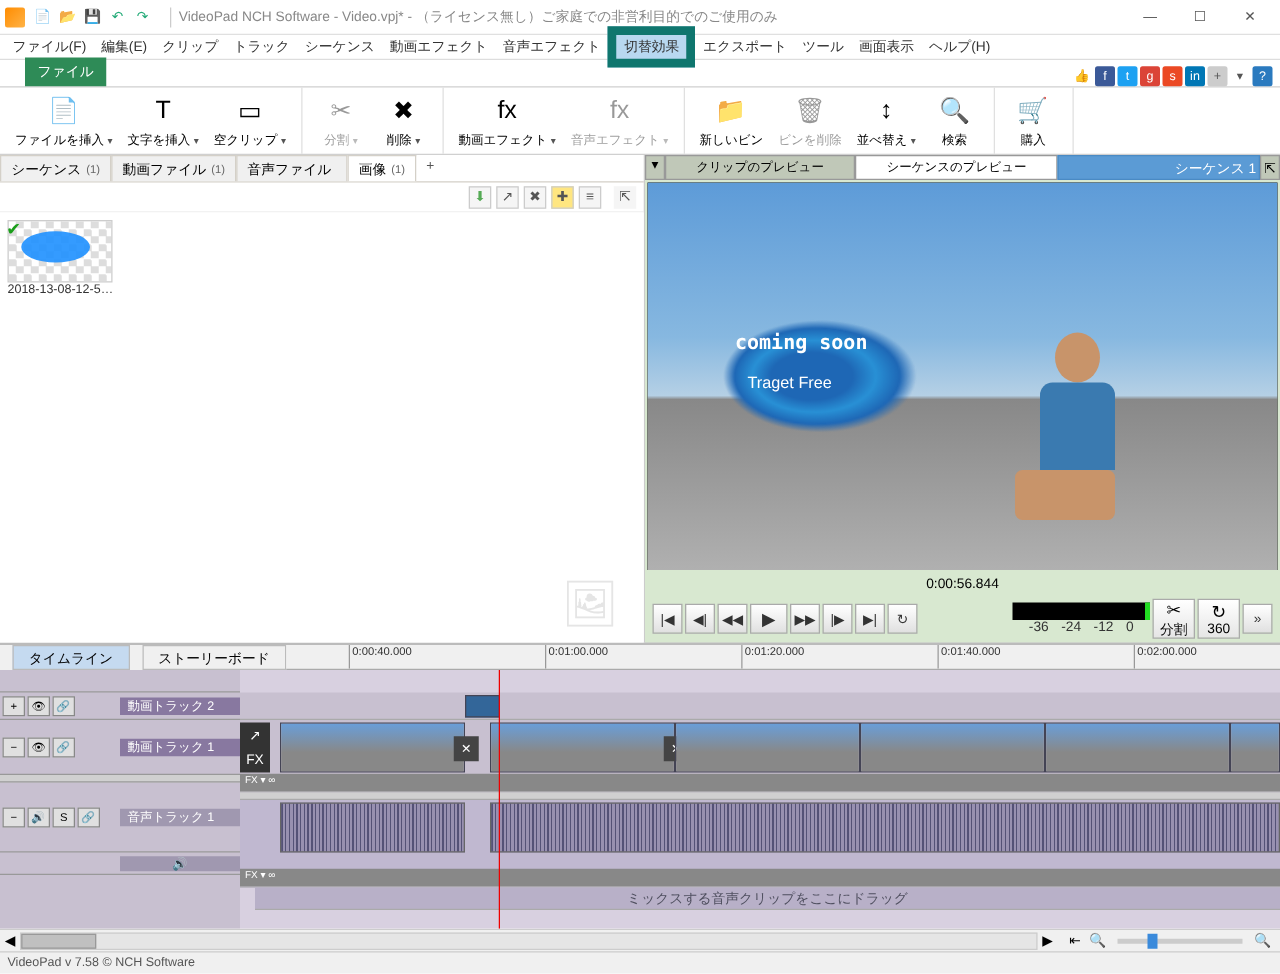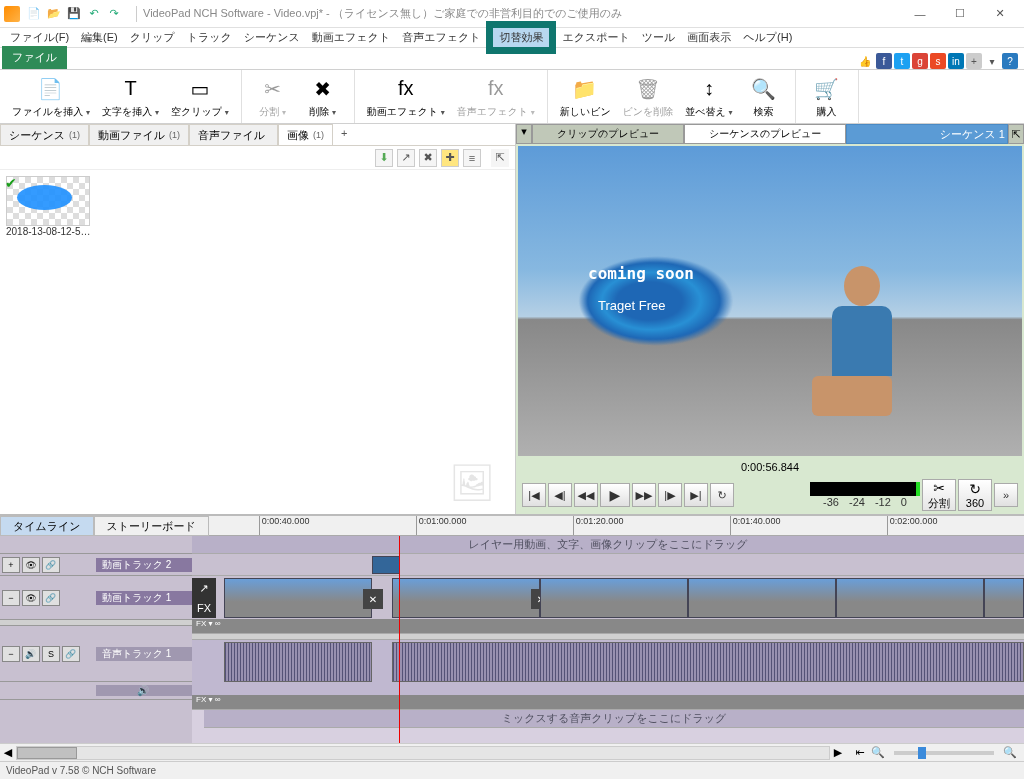--- a/index.html
+++ b/index.html
@@ -14,21 +14,21 @@
 .titlebar .title { flex: 1; }
 .titlebar .winbtns { display: flex; }
 .titlebar .winbtns div { width: 40px; height: 28px; display:flex; align-items:center; justify-content:center; color:#555; }
 
 
 .menubar { height: 20px; background: #fff; display: flex; align-items:center; padding: 0 4px; color:#333; border-bottom:1px solid #ddd;}
 .menubar span { padding: 2px 6px; cursor: pointer; }
 .menubar span.hl{background:#b8d8f0;border:7px solid #0f766e;}
 
 
-.ribbontabs { height:22px; display:flex; align-items:end; padding-left:2px; border-bottom:1px solid #d0d0d0;}
+.ribbontabs { height:22px; display:flex; align-items:end; padding-left:20px; border-bottom:1px solid #d0d0d0;}
 .ribbontabs .tab { padding:3px 10px; border:1px solid transparent; cursor:pointer; color:#333;}
 .ribbontabs .tab.active{ background:#e8f0e0; border:1px solid #b0c090; border-bottom:none;}
 .ribbontabs .tab.file{ background:#2e8b57; color:#fff; border:none; padding:4px 10px;}
 .ribbontabs .social{margin-left:auto;display:flex;gap:2px;align-items:center;padding-right:6px;}
 .ribbontabs .social span{width:16px;height:16px;display:inline-flex;align-items:center;justify-content:center;font-size:10px;color:#fff;border-radius:2px;}
 .sb-fb{background:#3b5998;} .sb-tw{background:#1da1f2;} .sb-gp{background:#db4437;} .sb-su{background:#eb4924;} .sb-in{background:#0077b5;} .sb-plus{background:#ccc;} .sb-q{background:#2a7abf;border-radius:50%;}
 
 
 .ribbon { height:54px; display:flex; border-bottom:1px solid #d0d0d0; }
 .ribbon .group { display:flex; align-items:center; border-right:1px solid #e0e0e0; padding:0 6px;}
@@ -79,21 +79,21 @@
 .prevctrl .pc.play{width:30px;font-size:14px;}
 .prevctrl .meter{width:110px;height:14px;background:#000;margin-left:auto;position:relative;}
 .prevctrl .meter .g{position:absolute;right:0;top:0;width:4px;height:14px;background:#2d2;}
 .prevctrl .mlbl{display:flex;gap:10px;font-size:8px;color:#333;}
 .prevctrl .aux{width:34px;height:32px;border:1px solid #aaa;display:flex;flex-direction:column;align-items:center;justify-content:center;font-size:9px;background:linear-gradient(#fff,#e5e5e5);cursor:pointer;}
 .prevctrl .aux .ic{font-size:14px;}
 
 
 .tlsection{height:247px;display:flex;flex-direction:column;border-top:2px solid #bbb;}
 .tltabs{height:20px;display:flex;background:#f0f0f0;}
-.tltabs .tab{padding:2px 12px;border:1px solid #bbb;cursor:pointer;}
+.tltabs .tab{padding:2px 12px;border:1px solid #bbb;cursor:pointer;margin-left:10px;}
 .tltabs .tab.active{background:#c5daf0;}
 .tltabs .ruler{flex:1;background:#f0f0f0;position:relative;border-bottom:1px solid #aaa;overflow:hidden;}
 .tltabs .ruler .tick{position:absolute;top:0;height:100%;border-left:1px solid #999;font-size:9px;padding-left:2px;color:#333;}
 .tltracks{flex:1;display:flex;overflow:hidden;position:relative;}
 .tltracks .hdrs{width:192px;background:#c8c0d0;display:flex;flex-direction:column;}
 .tltracks .trk{height:22px;border-bottom:1px solid #999;display:flex;align-items:center;}
 .tltracks .trk.tall{height:44px;}
 .tltracks .trk.sep{height:6px;background:#d0d0d0;}
 .tltracks .ctrls{width:96px;display:flex;gap:2px;padding:2px;flex-wrap:wrap;}
 .tltracks .ctrls span{width:18px;height:16px;border:1px solid #888;background:#e0e0e0;display:inline-flex;align-items:center;justify-content:center;font-size:9px;cursor:pointer;}
@@ -358,21 +358,20 @@
             <span>🔗</span>
           </div>
         <div class="tname lav">音声トラック 1</div>
       </div>
       <div class="trk" style="height:18px;">
         <div style="width:96px;"></div>
         <div class="tname lav" style="justify-content:center;">🔊</div>
       </div>
     </div>
     <div class="lanes" id="lanes">
-      <div class="lane hint" style="top:0;height:18px;">レイヤー用動画、文字、画像クリップをここにドラッグ</div>
       <div class="lane" style="top:18px;height:22px;background:#c8c0d0;" id="lane-v2">
           <div class="clip img" style="left: 180px; width: 28px; height: 18px;"></div>
         </div>
       <div class="lane" style="top:40px;height:58px;background:#c8c0d0;" id="lane-v1">
           <div style="position:absolute;left:0;top:2px;width:24px;height:40px;background:#333;color:#fff;font-size:9px;display:flex;flex-direction:column;align-items:center;justify-content:space-around;">
             <span>↗</span>
             <span>FX</span>
           </div>
           <div class="clip v" style="left: 32px; width: 148px;">
             <div class="th"></div>

